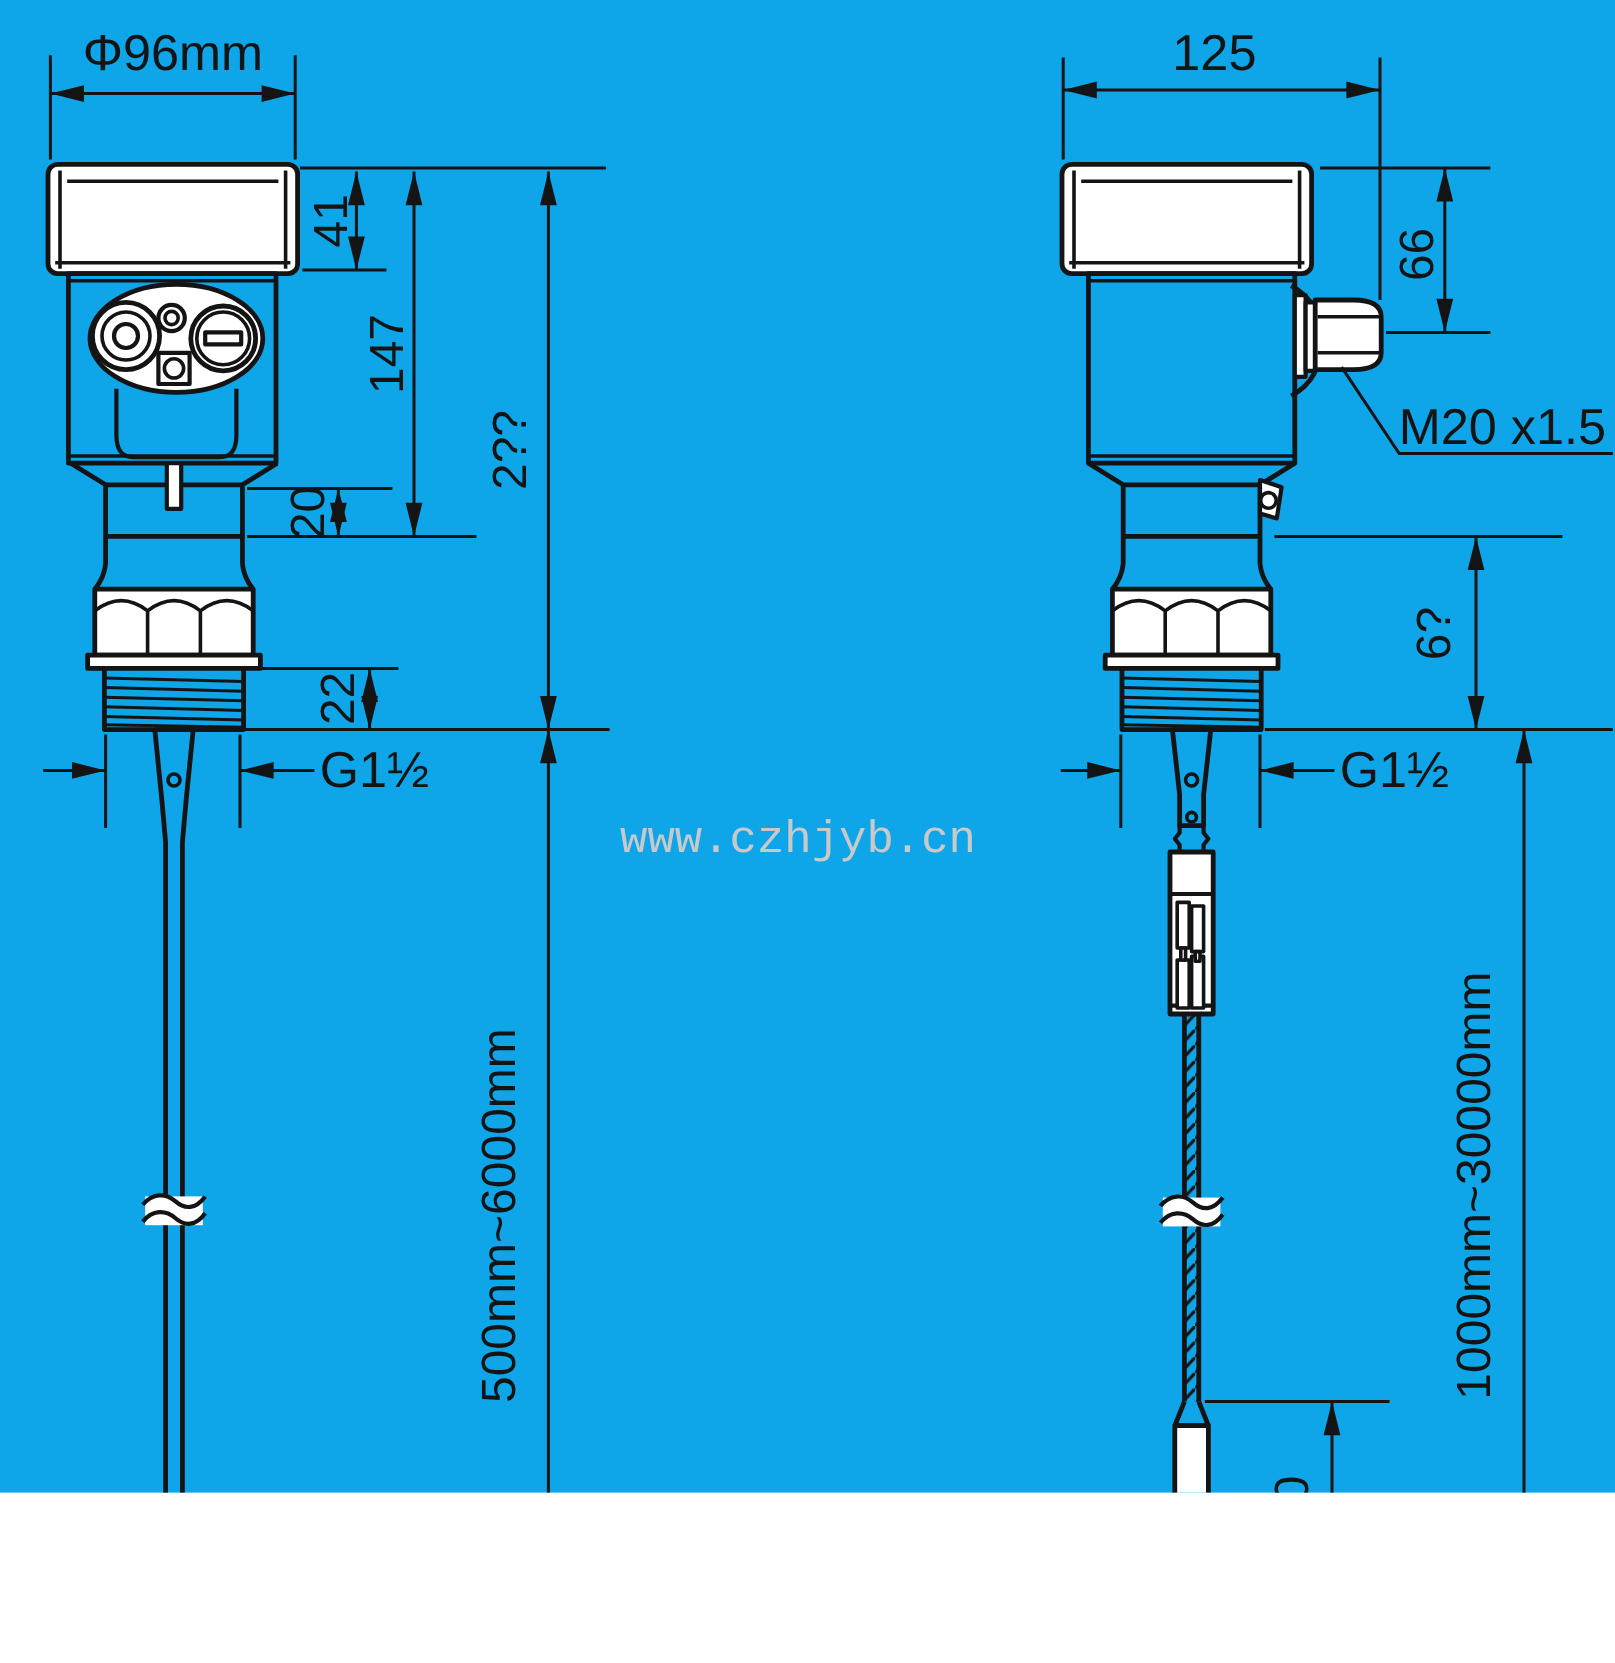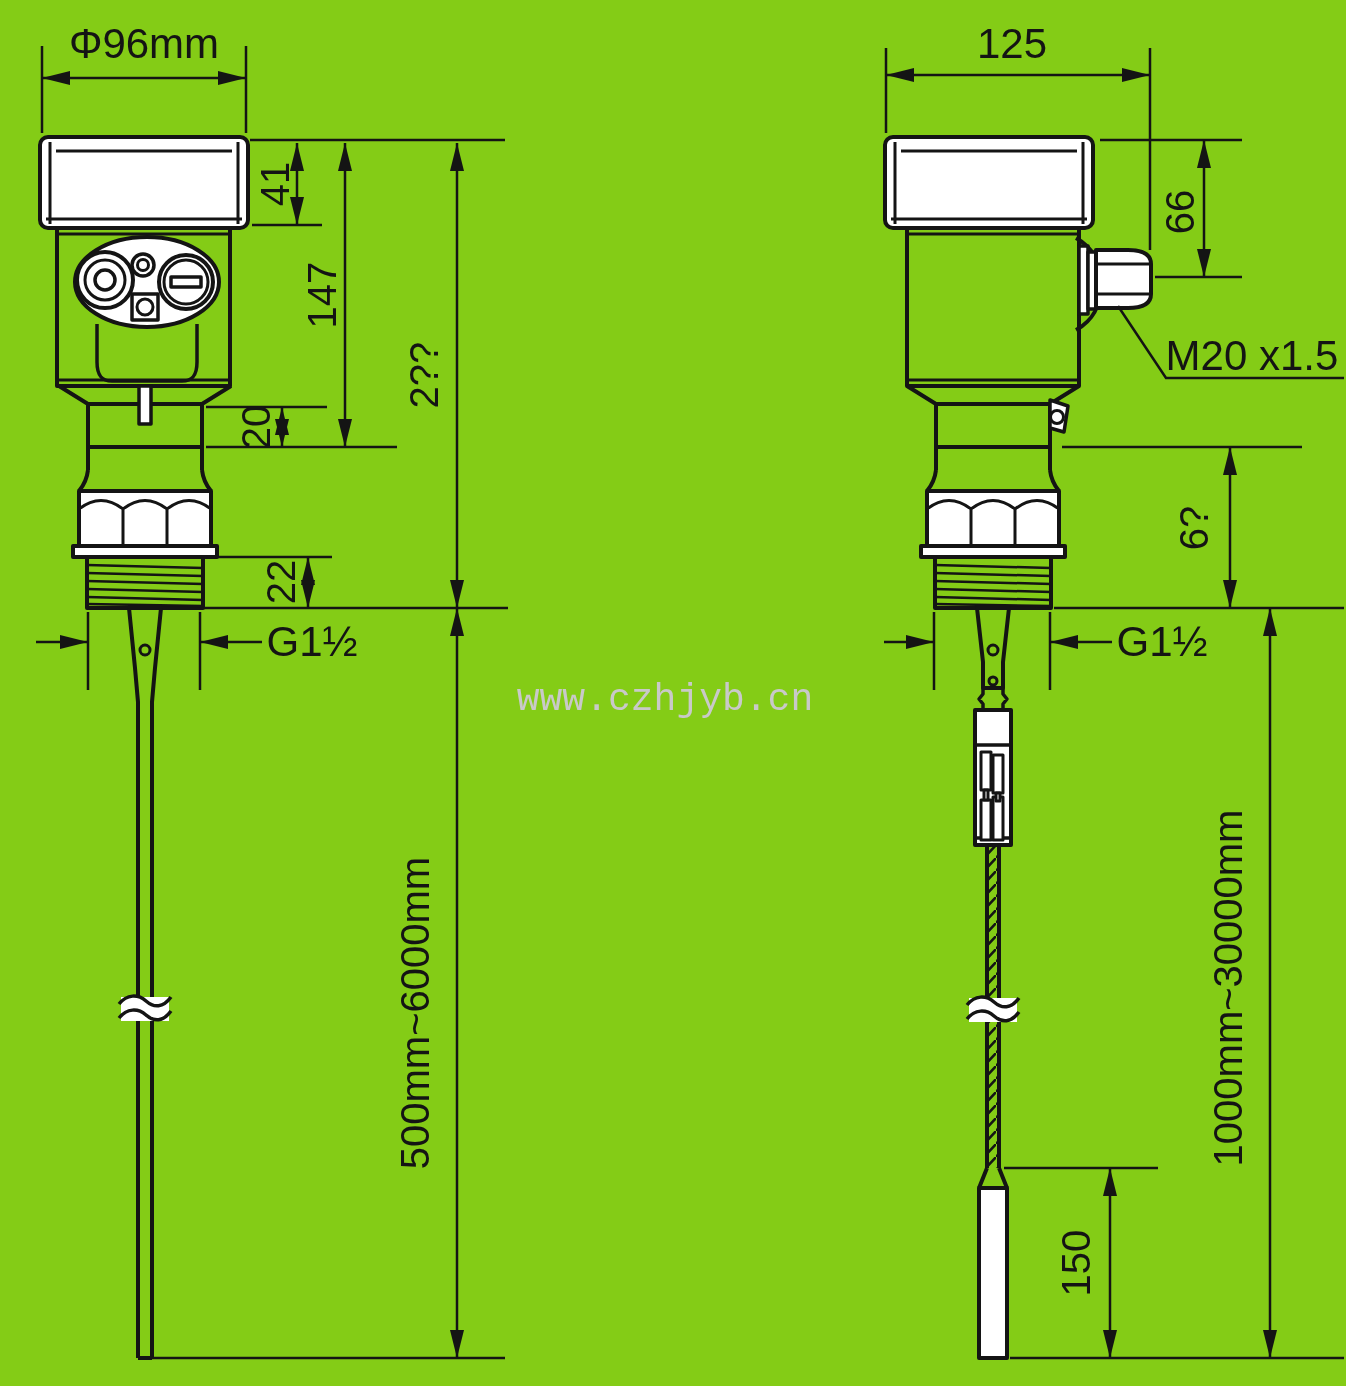--- a/index.html
+++ b/index.html
@@ -1,16 +1,16 @@
 <!DOCTYPE html>
 <html><head>
 <meta charset="utf-8">
 <style>
   html,body{margin:0;padding:0;background:#ffffff;}
-  .stage{position:relative;width:1346px;height:1386px;background:#84cc16;overflow:hidden;}
+  .stage{position:relative;width:1346px;height:1244px;background:#0ea5e9;overflow:hidden;}
   svg{display:block}
   .s4{stroke:#141414;stroke-width:4;fill:none;stroke-linejoin:round;}
   .s35{stroke:#141414;stroke-width:3.5;fill:none;stroke-linejoin:round;}
   .s3{stroke:#141414;stroke-width:3;fill:none;stroke-linejoin:round;}
   .s25{stroke:#141414;stroke-width:2.5;fill:none;}
   .dim{stroke:#141414;stroke-width:2.5;fill:none;}
   .ar{fill:#141414;stroke:none;}
   .lbl{font-family:"Liberation Sans",sans-serif;font-size:42px;fill:#141414;}
   .lblr{font-family:"Liberation Sans",sans-serif;font-size:40px;fill:#141414;}
   .wm{font-family:"Liberation Mono",monospace;font-size:38px;fill:#c9c9c9;letter-spacing:0px;}

